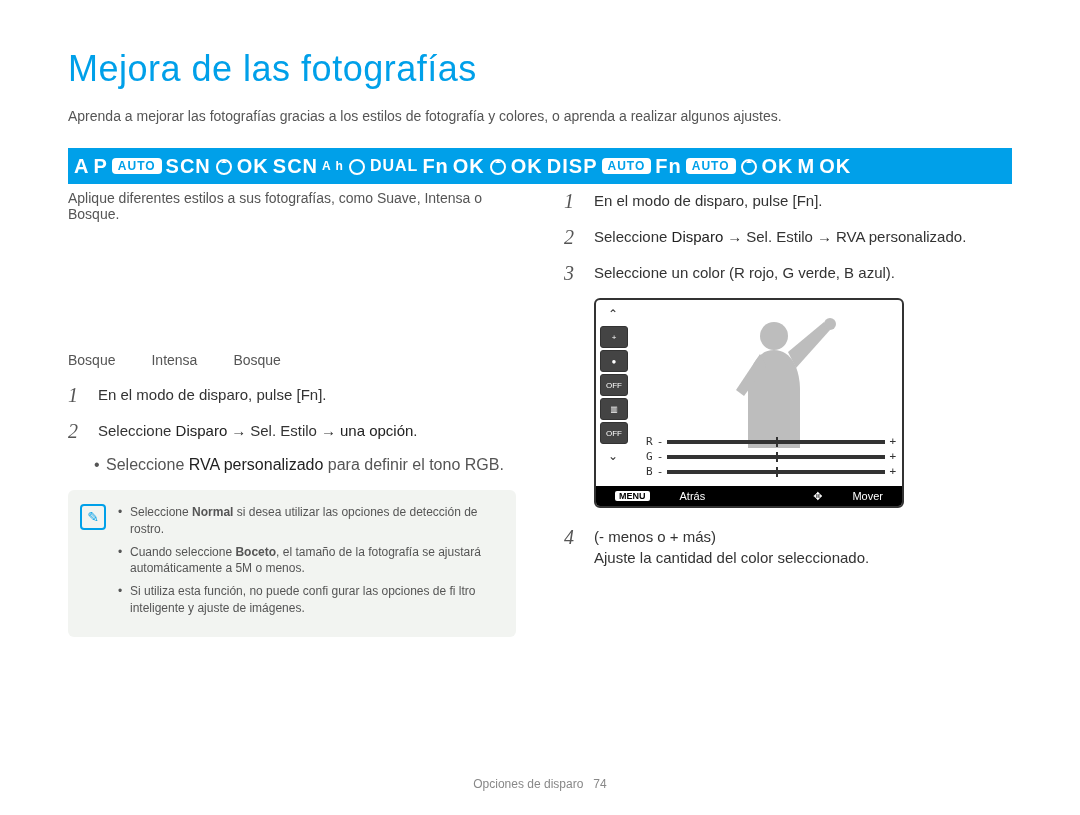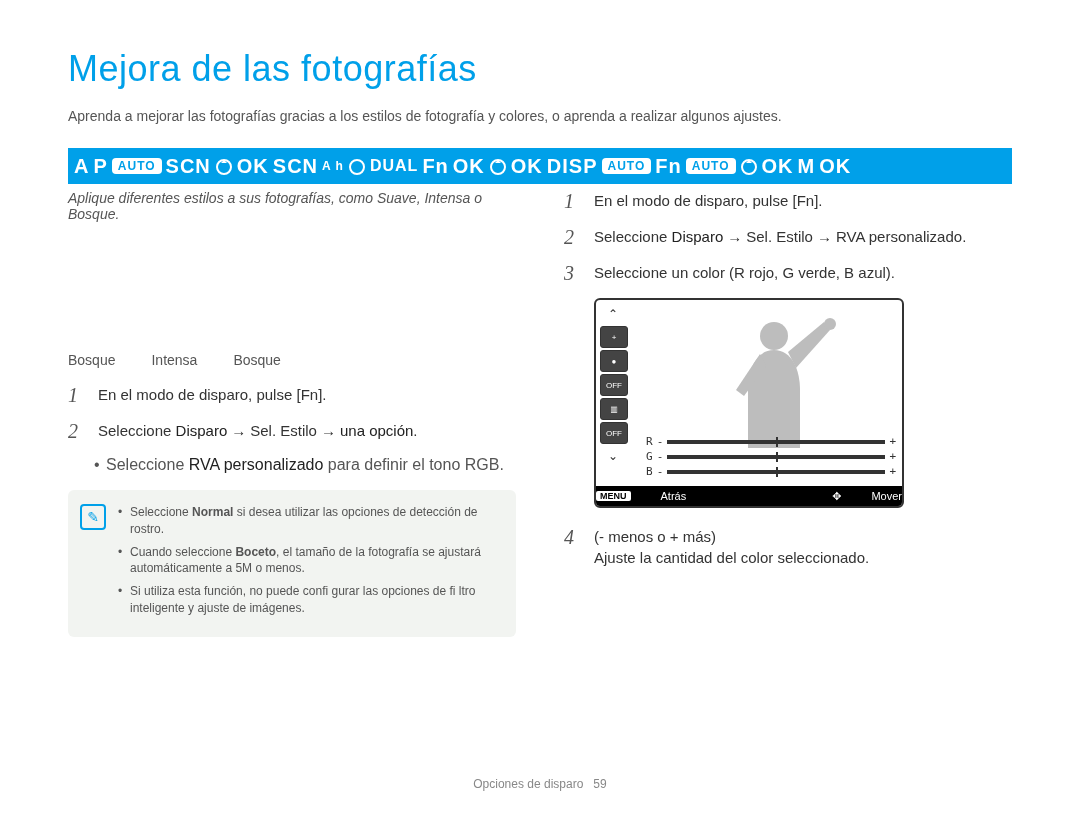--- a/index.html
+++ b/index.html
@@ -58,21 +58,20 @@
     gap: 48px;
   }
   .col {
     flex: 1;
     min-width: 0;
   }
   .section-sub {
     font-size: 14px;
     color: #555;
     margin-bottom: 2px;
-    font-style: italic;
   }
   .style-row {
     display: flex;
     gap: 36px;
     margin: 130px 0 16px 0;
     font-size: 14px;
     color: #555;
   }
   .step {
     display: flex;
@@ -195,21 +194,21 @@
     position: relative;
   }
   .lcd-sliders .bar::after {
     content: ""; position: absolute; left: 50%; top: -3px;
     width: 2px; height: 10px; background: #333;
   }
   .lcd-footer {
     position: absolute; left:0; right:0; bottom:0;
     height: 20px; background:#000; color:#fff;
     font-size: 11px; display:flex; align-items:center;
-    padding: 0 0; gap: 30px;
+    padding: 0 19px; gap: 30px;
   }
   .lcd-footer .menu-badge {
     background:#fff; color:#000; font-size:9px; padding:0 4px; border-radius:2px; font-weight:bold;
   }
   .page-footer {
     position: absolute;
     bottom: 24px;
     width: 100%;
     text-align: center;
     font-size: 12px;
@@ -382,14 +381,14 @@
         </div>
       </div>
 
     </div>
   </div>
 </div>
 
 <div class="page-footer">
   <span>Opciones de disparo</span>
   &nbsp;
-  <span>59</span>
+  <span>74</span>
 </div>
 
 </body></html>

